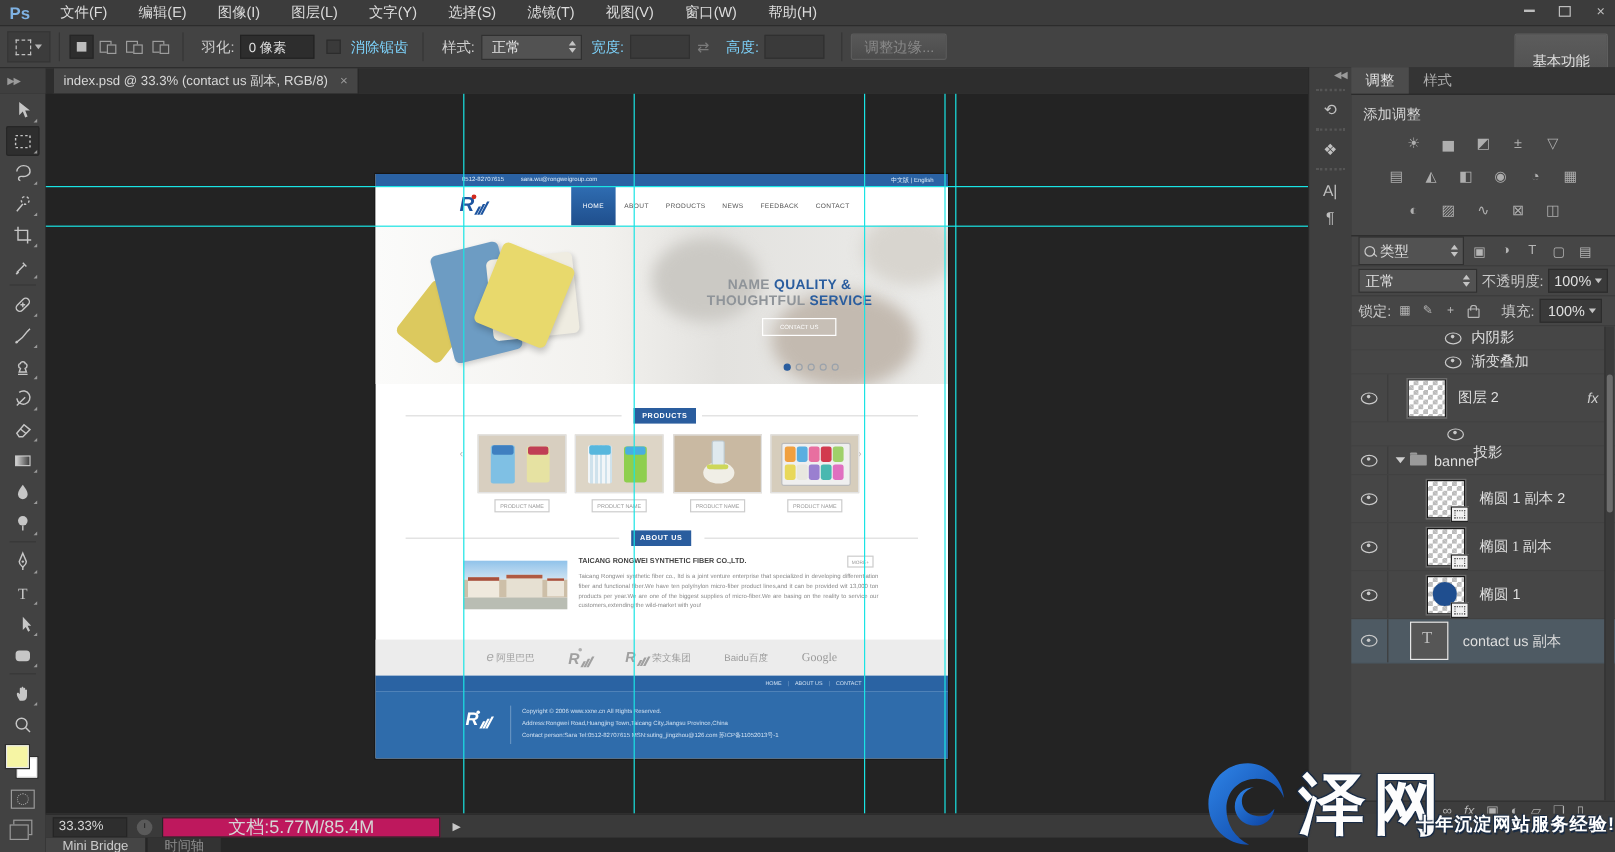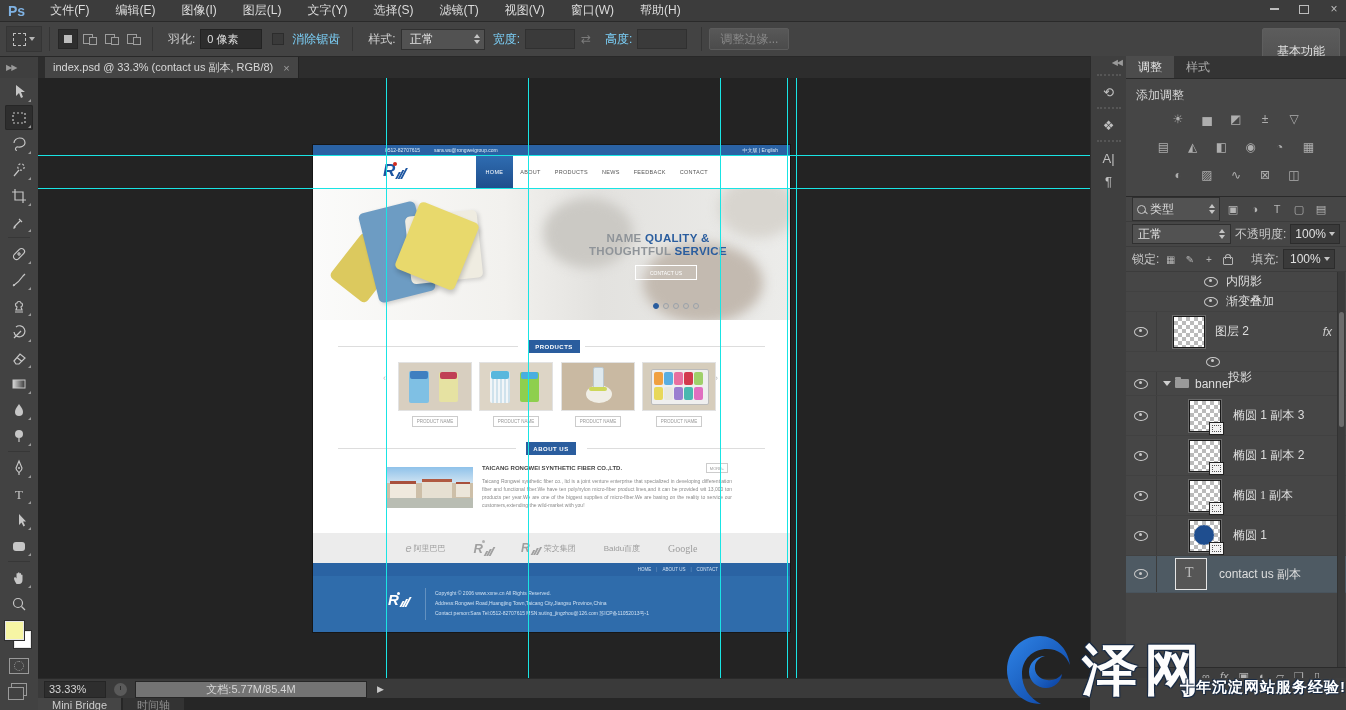--- a/index.html
+++ b/index.html
@@ -162,21 +162,21 @@
   .lrow.selected{background:#4e5a63;}
   #lscroll{position:absolute;right:1px;top:0;width:7px;height:100%;background:#3b3b3b;border-left:1px solid #323232;}
   #lscroll .th{position:absolute;left:1px;top:40px;width:5px;height:115px;background:#6c6c6c;border-radius:3px;}
   #lbottom{height:16px;background:#3d3d3d;border-top:1px solid #2b2b2b;display:flex;align-items:flex-start;justify-content:flex-end;gap:10px;padding:3px 26px 0 0;overflow:hidden;}
   #lbottom span{color:#b2b2b2;font-size:11px;line-height:11px;}
   
   #statusbar{left:38px;top:678px;width:1052px;height:20px;background:#3a3a3a;border-top:1px solid #2a2a2a;display:flex;align-items:center;}
   #zoomfield{margin-left:6px;width:52px;height:15px;background:#2e2e2e;border:1px solid #252525;color:#d5d5d5;font-size:11px;display:flex;align-items:center;padding:0 4px;}
   .clockic{width:13px;height:13px;border-radius:50%;background:#5a5a5a;margin:0 8px;position:relative;}
   .clockic::after{content:"";position:absolute;left:6px;top:3px;width:1px;height:4px;background:#2e2e2e;}
-  #docfield{width:230px;height:15px;background:#737373;border:1px solid #262626;color:#d5d5d5;font-size:11px;display:flex;align-items:center;justify-content:center;}
+  #docfield{width:230px;height:15px;background:#be185d;border:1px solid #262626;color:#d5d5d5;font-size:15px;display:flex;align-items:center;justify-content:center;}
   #stplay{color:#c8c8c8;font-size:9px;margin-left:10px;}
   #bottomtabs{left:38px;top:698px;width:1052px;height:12px;background:#262626;display:flex;}
   .btab{height:12px;line-height:14px;font-size:11px;padding:0 14px;}
   .btab.on{background:#454545;color:#cccccc;}
   .btab.off{background:#333333;color:#8d8d8d;margin-left:2px;}
   
   #dockfill{left:1090px;top:678px;width:256px;height:32px;background:#3f3f3f;}
   
   #watermark{position:absolute;right:0px;bottom:0px;z-index:99;display:flex;align-items:center;pointer-events:none;}
   #wmbrand{font-size:56px;font-weight:bold;color:#fdfdfd;letter-spacing:6px;line-height:60px;text-shadow:0 0 2px #1a2c45,1px 1px 0 #1a2c45,-1px -1px 0 #1a2c45,1px -1px 0 #1a2c45,-1px 1px 0 #1a2c45;}
@@ -714,29 +714,20 @@
     </div>
 
 
     <div class="lrow" style="height:39px;">
       <div class="eyebox">
           <span class="eye"></span>
         </div>
       <span class="thumb checker" style="margin-left:32px;">
           <i class="shapebadge"></i>
         </span>
-      <span class="lname" style="margin-left:12px;">椭圆 1 副本 3</span>
-    </div>
-    <div class="lrow" style="height:39px;">
-      <div class="eyebox">
-          <span class="eye"></span>
-        </div>
-      <span class="thumb checker" style="margin-left:32px;">
-          <i class="shapebadge"></i>
-        </span>
       <span class="lname" style="margin-left:12px;">椭圆 1 副本 2</span>
     </div>
     <div class="lrow" style="height:39px;font-family:Liberation Serif, serif;">
       <div class="eyebox">
           <span class="eye"></span>
         </div>
       <span class="thumb checker" style="margin-left:32px;">
           <i class="shapebadge"></i>
         </span>
       <span class="lname" style="margin-left:12px;">椭圆 1 副本</span>

